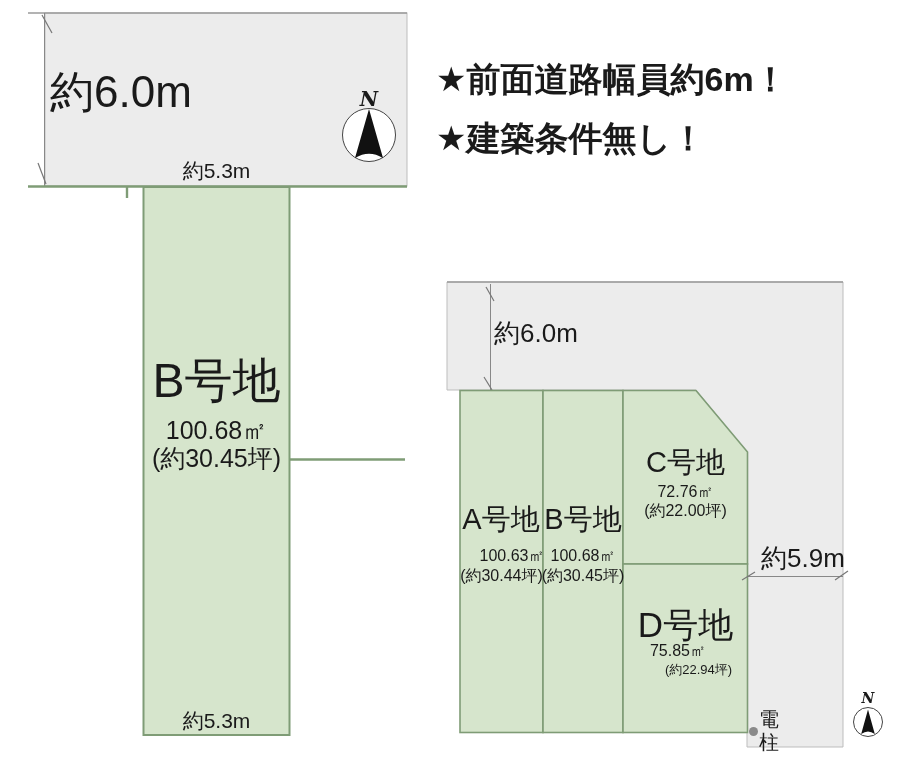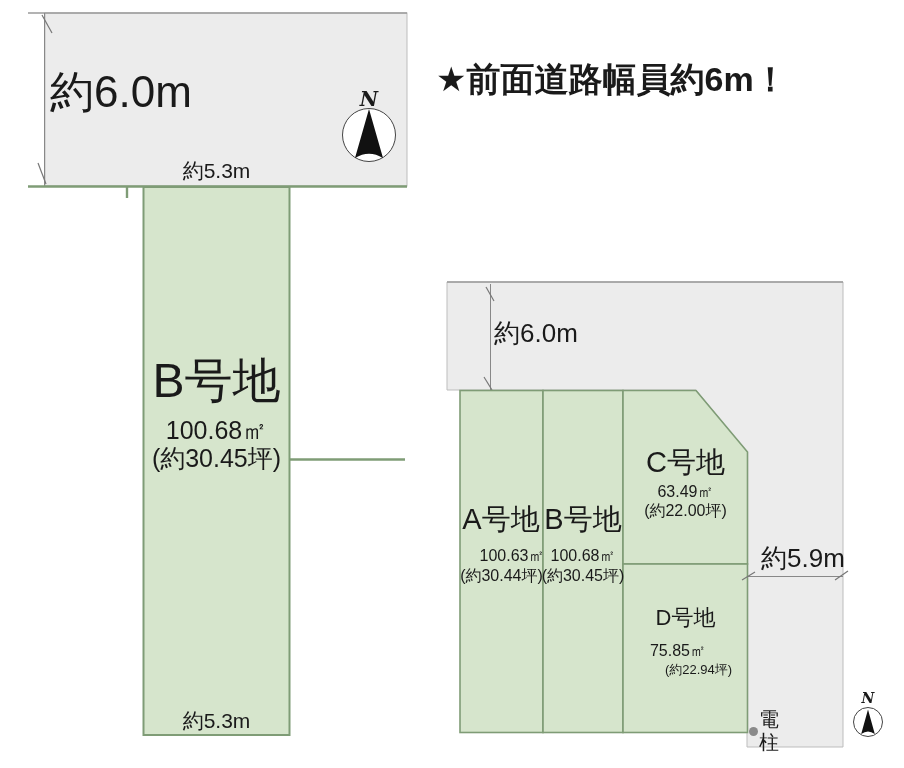--- a/index.html
+++ b/index.html
@@ -53,44 +53,45 @@
     <rect class="plot-thin" x="623" y="564" width="124.5" height="168.5"></rect>
     <line class="dim" x1="747" y1="576.5" x2="843" y2="576.5"></line>
     <line class="tick" x1="742" y1="580" x2="755" y2="572"></line>
     <line class="tick" x1="835" y1="580" x2="848" y2="571"></line>
     <circle class="pole" cx="753.5" cy="731.5" r="4.5"></circle>
     <circle class="compass-circle" cx="868" cy="722" r="14.5"></circle>
     <path class="needle" d="M868,709.5 L861.2,734 Q868,729 874.8,734 Z"></path>
   </svg>
 
   <div class="lbl headline" style="left:436px;top:62px;font-size:34px;">★前面道路幅員約6m！</div>
+  <div class="lbl headline" style="left:436px;top:121px;font-size:34px;">★建築条件無し！</div>
 
   <div class="lbl" style="left:50px;top:70px;font-size:44px;">約6.0m</div>
   <div class="lbl center" style="left:143px;top:160px;width:147px;font-size:21px;">約5.3m</div>
   <div class="lbl center compass-n" style="left:356px;top:89px;width:26px;font-size:20px;">N</div>
   <div class="lbl center" style="left:143px;top:357px;width:147px;font-size:48px;">B号地</div>
   <div class="lbl center" style="left:143px;top:418px;width:147px;font-size:25px;">100.68㎡</div>
   <div class="lbl center" style="left:143px;top:446px;width:147px;font-size:25px;">(約30.45坪)</div>
   <div class="lbl center" style="left:143px;top:710px;width:147px;font-size:21px;">約5.3m</div>
 
   <div class="lbl" style="left:494px;top:320px;font-size:26px;">約6.0m</div>
 
   <div class="lbl center" style="left:460px;top:505px;width:82px;font-size:29px;">A号地</div>
   <div class="lbl center" style="left:460px;top:548px;width:104px;font-size:16px;">100.63㎡</div>
   <div class="lbl center" style="left:458px;top:568px;width:87px;font-size:16px;">(約30.44坪)</div>
 
   <div class="lbl center" style="left:543px;top:505px;width:80px;font-size:29px;">B号地</div>
   <div class="lbl center" style="left:543px;top:548px;width:80px;font-size:16px;">100.68㎡</div>
   <div class="lbl center" style="left:541px;top:568px;width:84px;font-size:16px;">(約30.45坪)</div>
 
   <div class="lbl center" style="left:623px;top:448px;width:125px;font-size:29px;">C号地</div>
-  <div class="lbl center" style="left:623px;top:484px;width:125px;font-size:16px;">63.49㎡</div>
+  <div class="lbl center" style="left:623px;top:484px;width:125px;font-size:16px;">72.76㎡</div>
   <div class="lbl center" style="left:623px;top:503px;width:125px;font-size:16px;">(約22.00坪)</div>
 
-  <div class="lbl center" style="left:623px;top:607px;width:125px;font-size:22px;">D号地</div>
+  <div class="lbl center" style="left:623px;top:607px;width:125px;font-size:35px;">D号地</div>
   <div class="lbl center" style="left:623px;top:643px;width:110px;font-size:16px;">75.85㎡</div>
   <div class="lbl center" style="left:623px;top:663px;width:151px;font-size:13px;">(約22.94坪)</div>
 
   <div class="lbl" style="left:761px;top:545px;font-size:26px;">約5.9m</div>
 
   <div class="lbl" style="left:759px;top:708px;width:19px;font-size:20px;line-height:1.15;white-space:normal;word-break:break-all;">電柱</div>
 
   <div class="lbl center compass-n" style="left:860px;top:691px;width:16px;font-size:14px;">N</div>
 
 </div>

